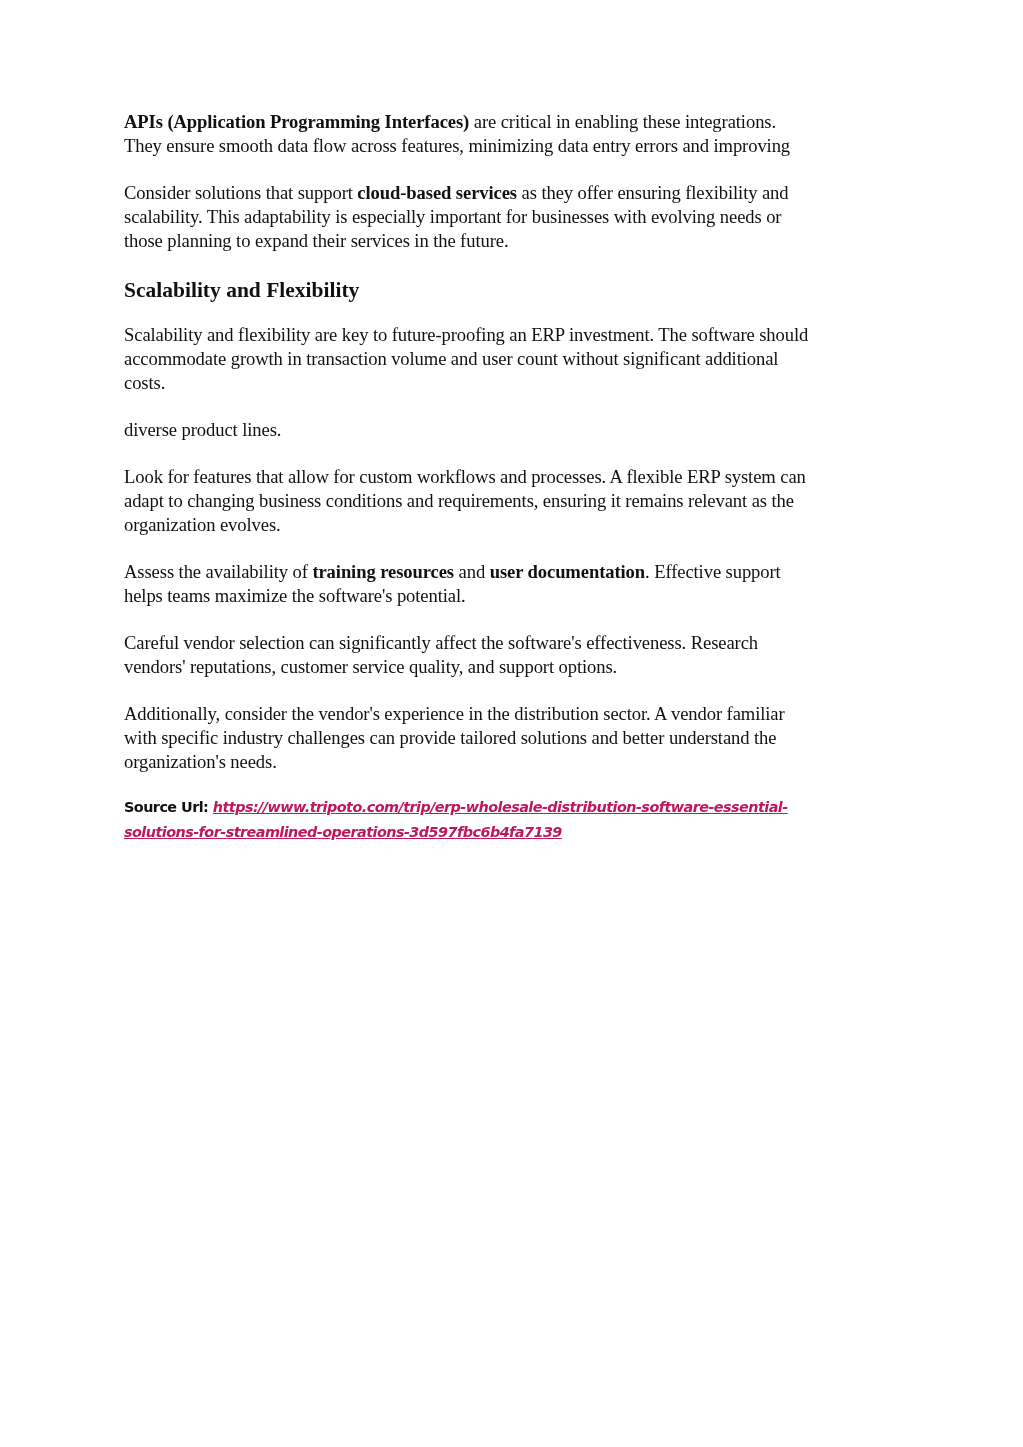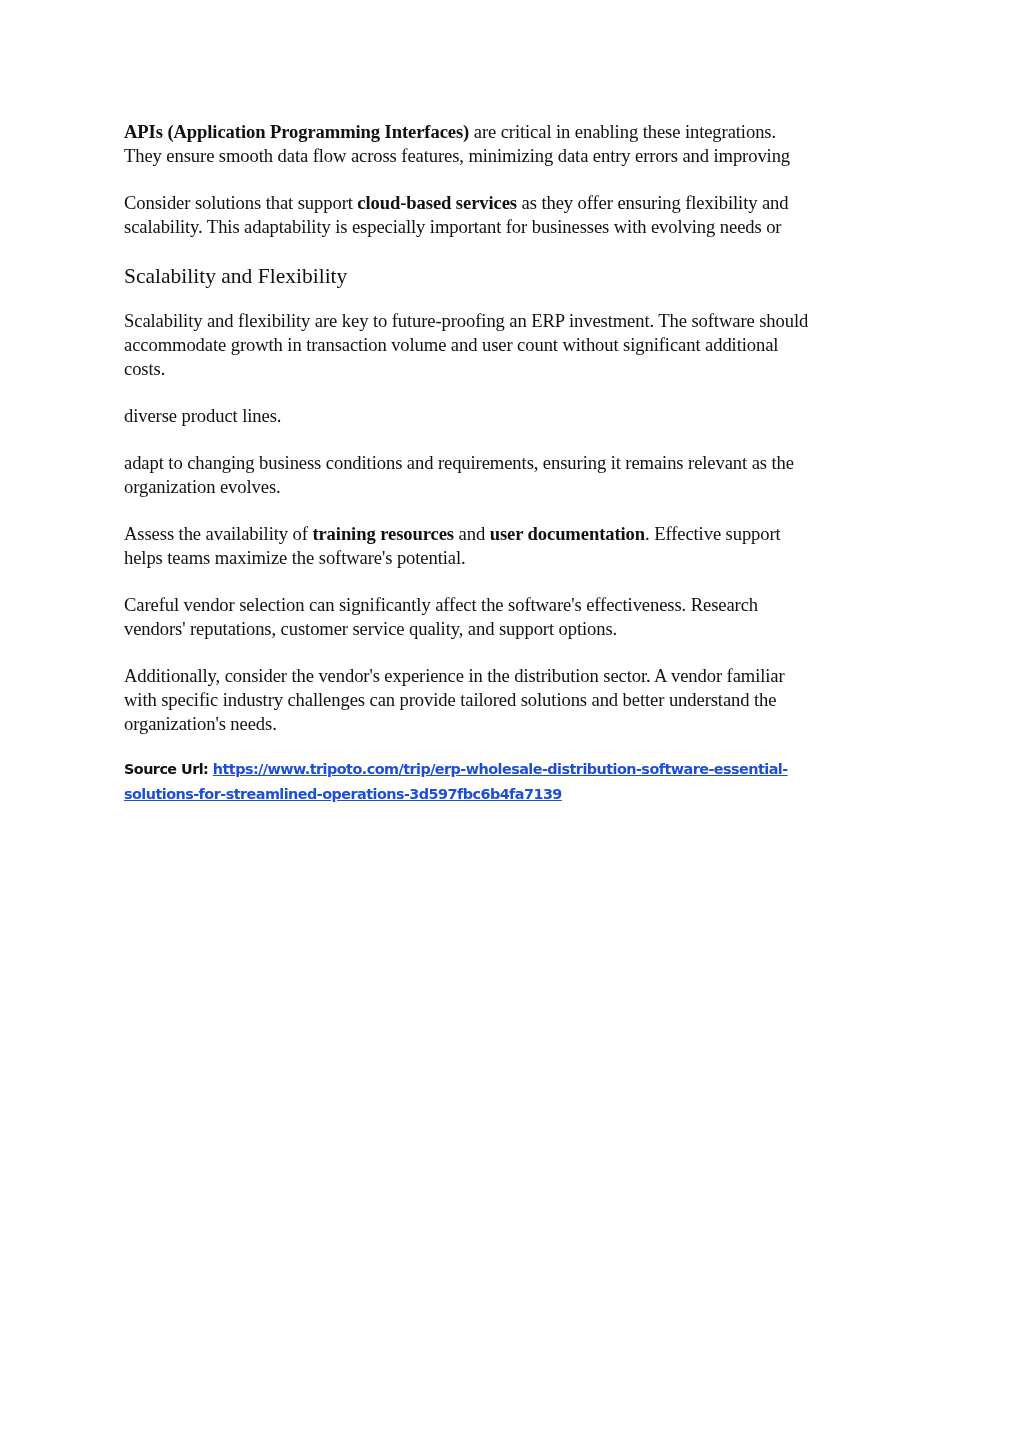--- a/index.html
+++ b/index.html
@@ -1,62 +1,64 @@
 <!DOCTYPE html>
 <html><head>
   <meta charset="utf-8">
   <style>
     html, body { margin: 0; padding: 0; background: #ffffff; }
     body { width: 1023px; height: 1447px; position: relative; overflow: hidden; }
     .page {
-      position: absolute; left: 124px; top: 120px; width: 790px;
+      position: absolute; left: 124px; top: 110px; width: 790px;
       font-family: "Liberation Serif", serif; font-size: 18.6px; color: #111111;
     }
     .line { display: block; height: 24px; line-height: 24px; white-space: nowrap; letter-spacing: -0.1px; }
     .para { margin: 0 0 23px 0; }
     .heading {
-      font-family: "Liberation Serif", serif; font-weight: normal; font-size: 21.5px;
+      font-family: "Liberation Serif", serif; font-weight: bold; font-size: 21.5px;
       line-height: 28px; margin: 0 0 19px 0; color: #111111;
     }
     b { font-weight: bold; }
     .source {
       font-family: "DejaVu Sans", sans-serif; font-size: 14.4px; line-height: 25px;
       letter-spacing: -0.55px; margin-top: -2px;
     }
     .source .label { color: #111111; font-weight: bold; text-align: right; }
-    .source a { color: #1d4ed8; text-decoration: underline; font-weight: bold; }
+    .source a { color: #be185d; text-decoration: underline; font-weight: bold; font-style: italic; }
   </style>
 </head>
 <body>
 
 <div class="page">
 
   <div class="para">
     <span class="line"><b>APIs (Application Programming Interfaces)</b><span> are critical in enabling these integrations.</span></span>
     <span class="line">They ensure smooth data flow across features, minimizing data entry errors and improving</span>
   </div>
 
   <div class="para">
     <span class="line"><span>Consider solutions that support </span><b>cloud-based services</b><span> as they offer ensuring flexibility and</span></span>
     <span class="line">scalability. This adaptability is especially important for businesses with evolving needs or</span>
+    <span class="line">those planning to expand their services in the future.</span>
   </div>
 
   <div class="heading">Scalability and Flexibility</div>
 
   <div class="para">
     <span class="line">Scalability and flexibility are key to future-proofing an ERP investment. The software should</span>
     <span class="line">accommodate growth in transaction volume and user count without significant additional</span>
     <span class="line">costs.</span>
   </div>
 
   <div class="para">
     <span class="line">diverse product lines.</span>
   </div>
 
   <div class="para">
+    <span class="line">Look for features that allow for custom workflows and processes. A flexible ERP system can</span>
     <span class="line">adapt to changing business conditions and requirements, ensuring it remains relevant as the</span>
     <span class="line">organization evolves.</span>
   </div>
 
 
   <div class="para">
     <span class="line"><span>Assess the availability of </span><b>training resources</b><span> and </span><b>user documentation</b><span>. Effective support</span></span>
     <span class="line">helps teams maximize the software's potential.</span>
   </div>
 

